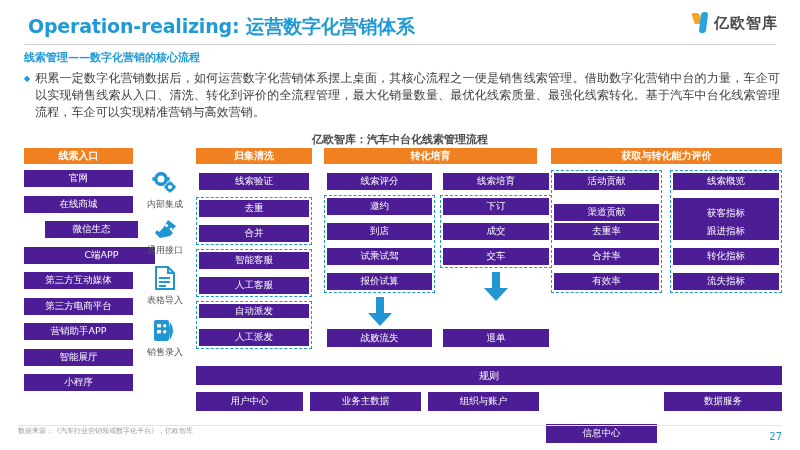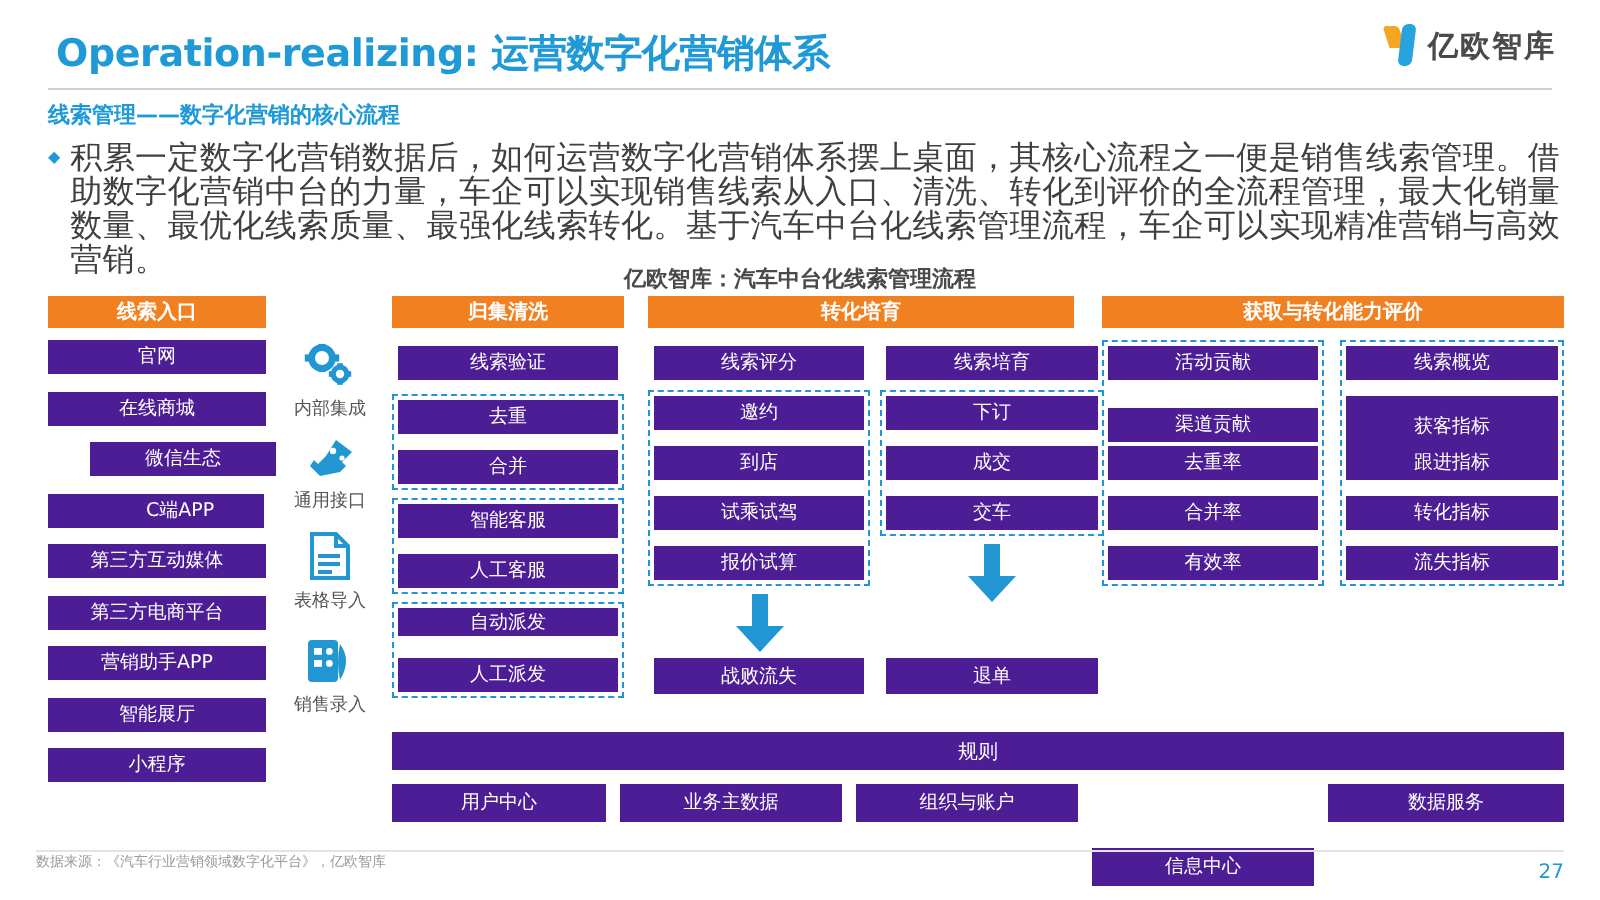--- a/index.html
+++ b/index.html
@@ -30,21 +30,21 @@
 
   
   .sub-title {
     position:absolute; left:24px; top:50px;
     font-size:11px; font-weight:bold; color:#1f9ad6;
   }
   .para { position:absolute; left:24px; top:70px; width:756px; }
   .para-row { display:flex; align-items:flex-start; }
   .bullet { color:#2196d8; font-size:8px; line-height:17px; margin-right:5px; }
   .para p {
-    font-size:16px; color:#404040; line-height:17px;
+    font-size:12px; color:#404040; line-height:17px;
     text-align:justify; letter-spacing:0.1px;
   }
 
   
   .chart-title {
     position:absolute; left:0; top:132px; width:800px; text-align:center;
     font-size:11px; font-weight:bold; color:#4a4a4a;
   }
 
   
@@ -116,21 +116,21 @@
   <div class="chart-title">亿欧智库：汽车中台化线索管理流程</div>
 
   <div class="diagram" id="diagram">
       <div class="col-head" style="left: 24px; top: 0px; width: 109px; height: 16px;">线索入口</div>
       <div class="col-head" style="left: 196px; top: 0px; width: 116px; height: 16px;">归集清洗</div>
       <div class="col-head" style="left: 324px; top: 0px; width: 213px; height: 16px;">转化培育</div>
       <div class="col-head" style="left: 551px; top: 0px; width: 231px; height: 16px;">获取与转化能力评价</div>
       <div class="cell" style="left: 24px; top: 22px; width: 109px; height: 17px;">官网</div>
       <div class="cell" style="left: 24px; top: 47.5px; width: 109px; height: 17px;">在线商城</div>
       <div class="cell" style="left: 24px; top: 73px; width: 93px; height: 17px; margin-left: 21px;">微信生态</div>
-      <div class="cell" style="left: 24px; top: 98.5px; width: 108px; height: 17px; padding-left: 24px;">C端APP</div>
+      <div class="cell" style="left: 24px; top: 98.5px; width: 131px; height: 17px; padding-left: 24px;">C端APP</div>
       <div class="cell" style="left: 24px; top: 124px; width: 109px; height: 17px;">第三方互动媒体</div>
       <div class="cell" style="left: 24px; top: 149.5px; width: 109px; height: 17px;">第三方电商平台</div>
       <div class="cell" style="left: 24px; top: 175px; width: 109px; height: 17px;">营销助手APP</div>
       <div class="cell" style="left: 24px; top: 200.5px; width: 109px; height: 17px;">智能展厅</div>
       <div class="cell" style="left: 24px; top: 226px; width: 109px; height: 17px;">小程序</div>
       <div class="iconcell" style="left: 138px; top: 24px;">
         <span class="glyph"><svg width="26" height="22" viewBox="0 0 26 22">
             <circle cx="9" cy="7" r="5.2" fill="none" stroke="#2196D3" stroke-width="3.4"></circle>
             <circle cx="18" cy="15" r="3.4" fill="none" stroke="#2196D3" stroke-width="2.6"></circle>
             <rect x="7.2" y="0" width="3.6" height="3" fill="#2196D3"></rect>

